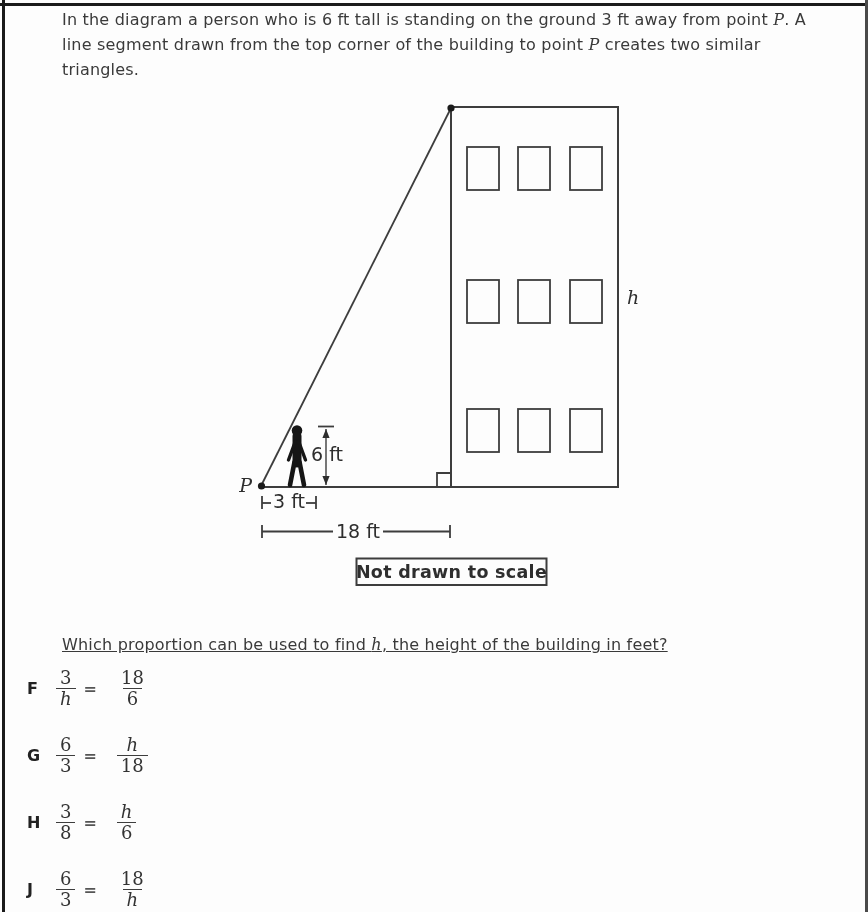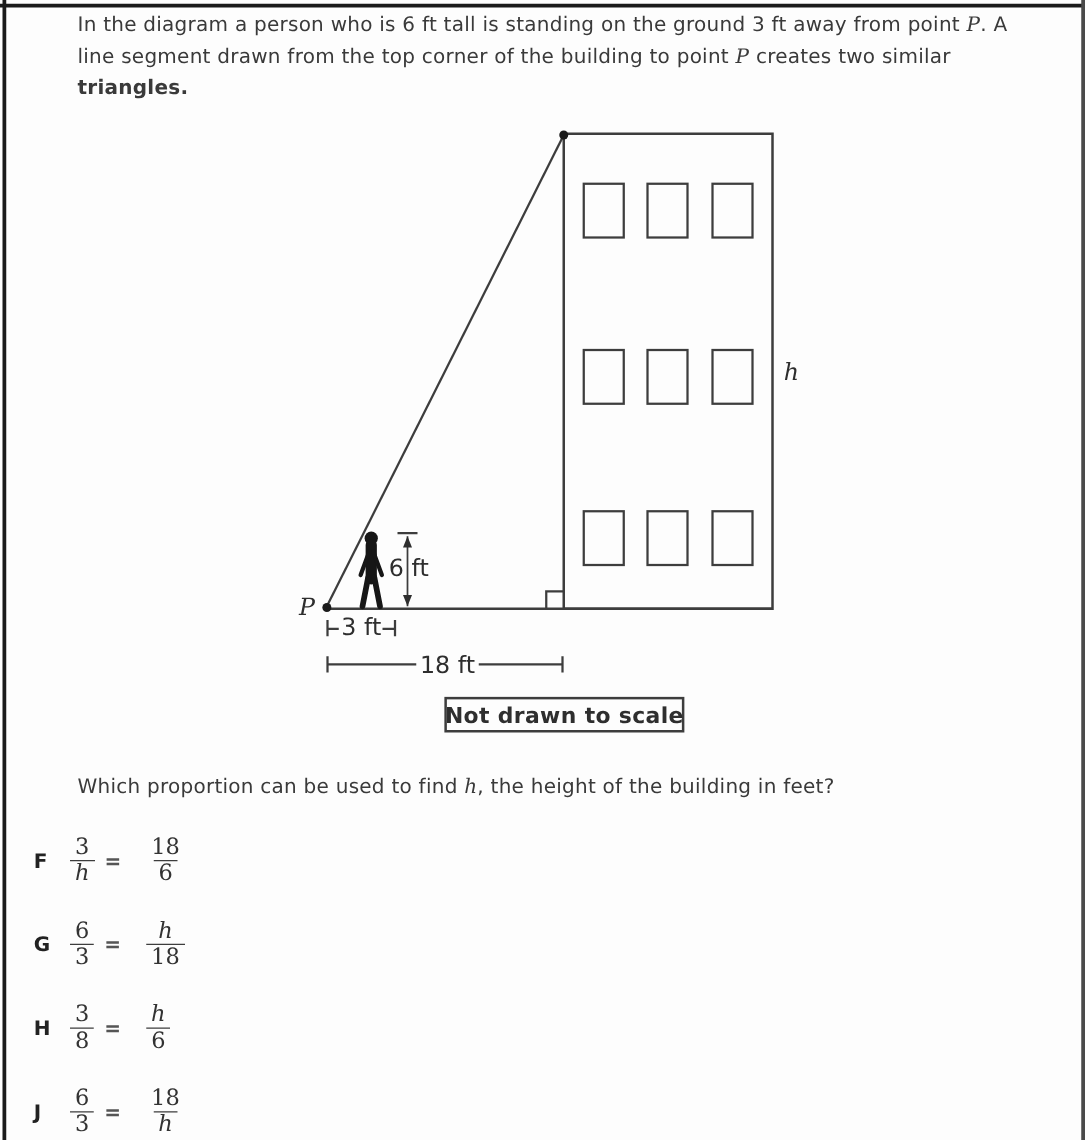--- a/index.html
+++ b/index.html
@@ -7,22 +7,22 @@
         font-family:"DejaVu Sans",sans-serif;color:#333;}
   
   .edge{position:absolute;background:#1a1a1a;}
   #edge-top{top:3px;left:0;width:100%;height:3px;}
   #edge-left{top:0;left:2px;width:3px;height:100%;}
   #edge-right{top:0;right:0;width:3px;height:100%;background:#4a4a4a;}
 
   
   .textline{position:absolute;left:22px;white-space:nowrap;font-size:16px;
             letter-spacing:.2px;color:#3a3a3a;margin-left:40px;}
-  #intro-line1{top:10px;} #intro-line2{top:35px;text-align:center;} #intro-line3{top:60px;font-weight:bold;}
-  #question-line{top:619px;}
+  #intro-line1{top:10px;} #intro-line2{top:35px;text-align:center;} #intro-line3{top:60px;}
+  #question-line{top:635px;text-decoration:underline;}
   .math-var{font-style:italic;font-family:"DejaVu Serif",serif;}
 
   
   #diagram{position:absolute;left:230px;top:95px;width:440px;height:500px;}
   #diagram .stroke{stroke:#3d3d3d;fill:none;}
   #diagram text{fill:#2e2e2e;}
   .dimlabel{font-family:"DejaVu Sans",sans-serif;font-size:19px;}
   .varlabel{font-family:"DejaVu Serif",serif;font-style:italic;font-size:19px;}
   .notelabel{font-family:"DejaVu Sans",sans-serif;font-size:17.5px;font-weight:600;letter-spacing:.3px;}
 

